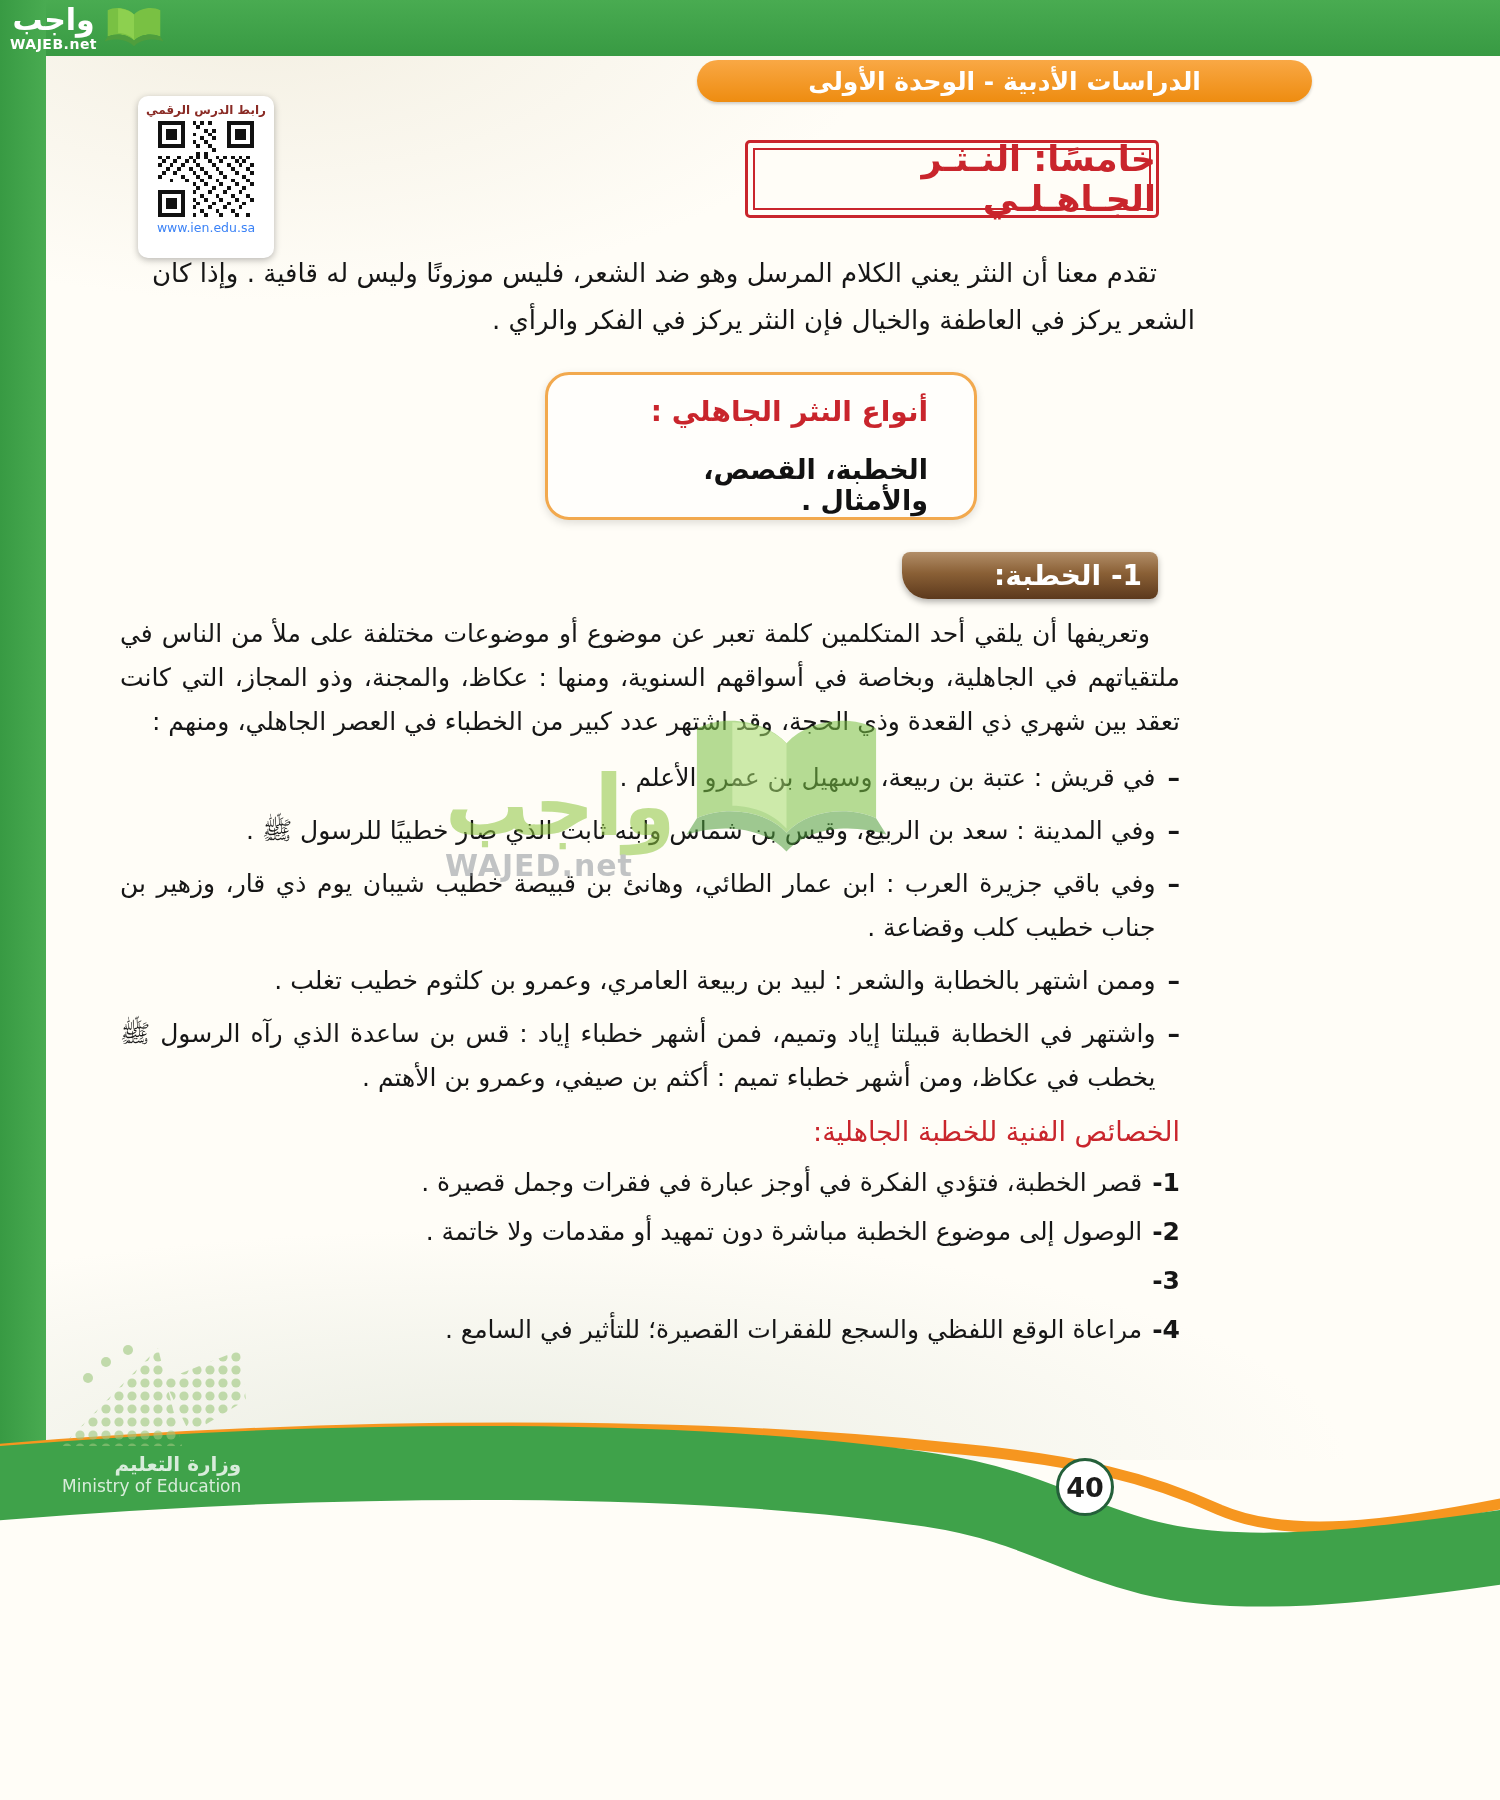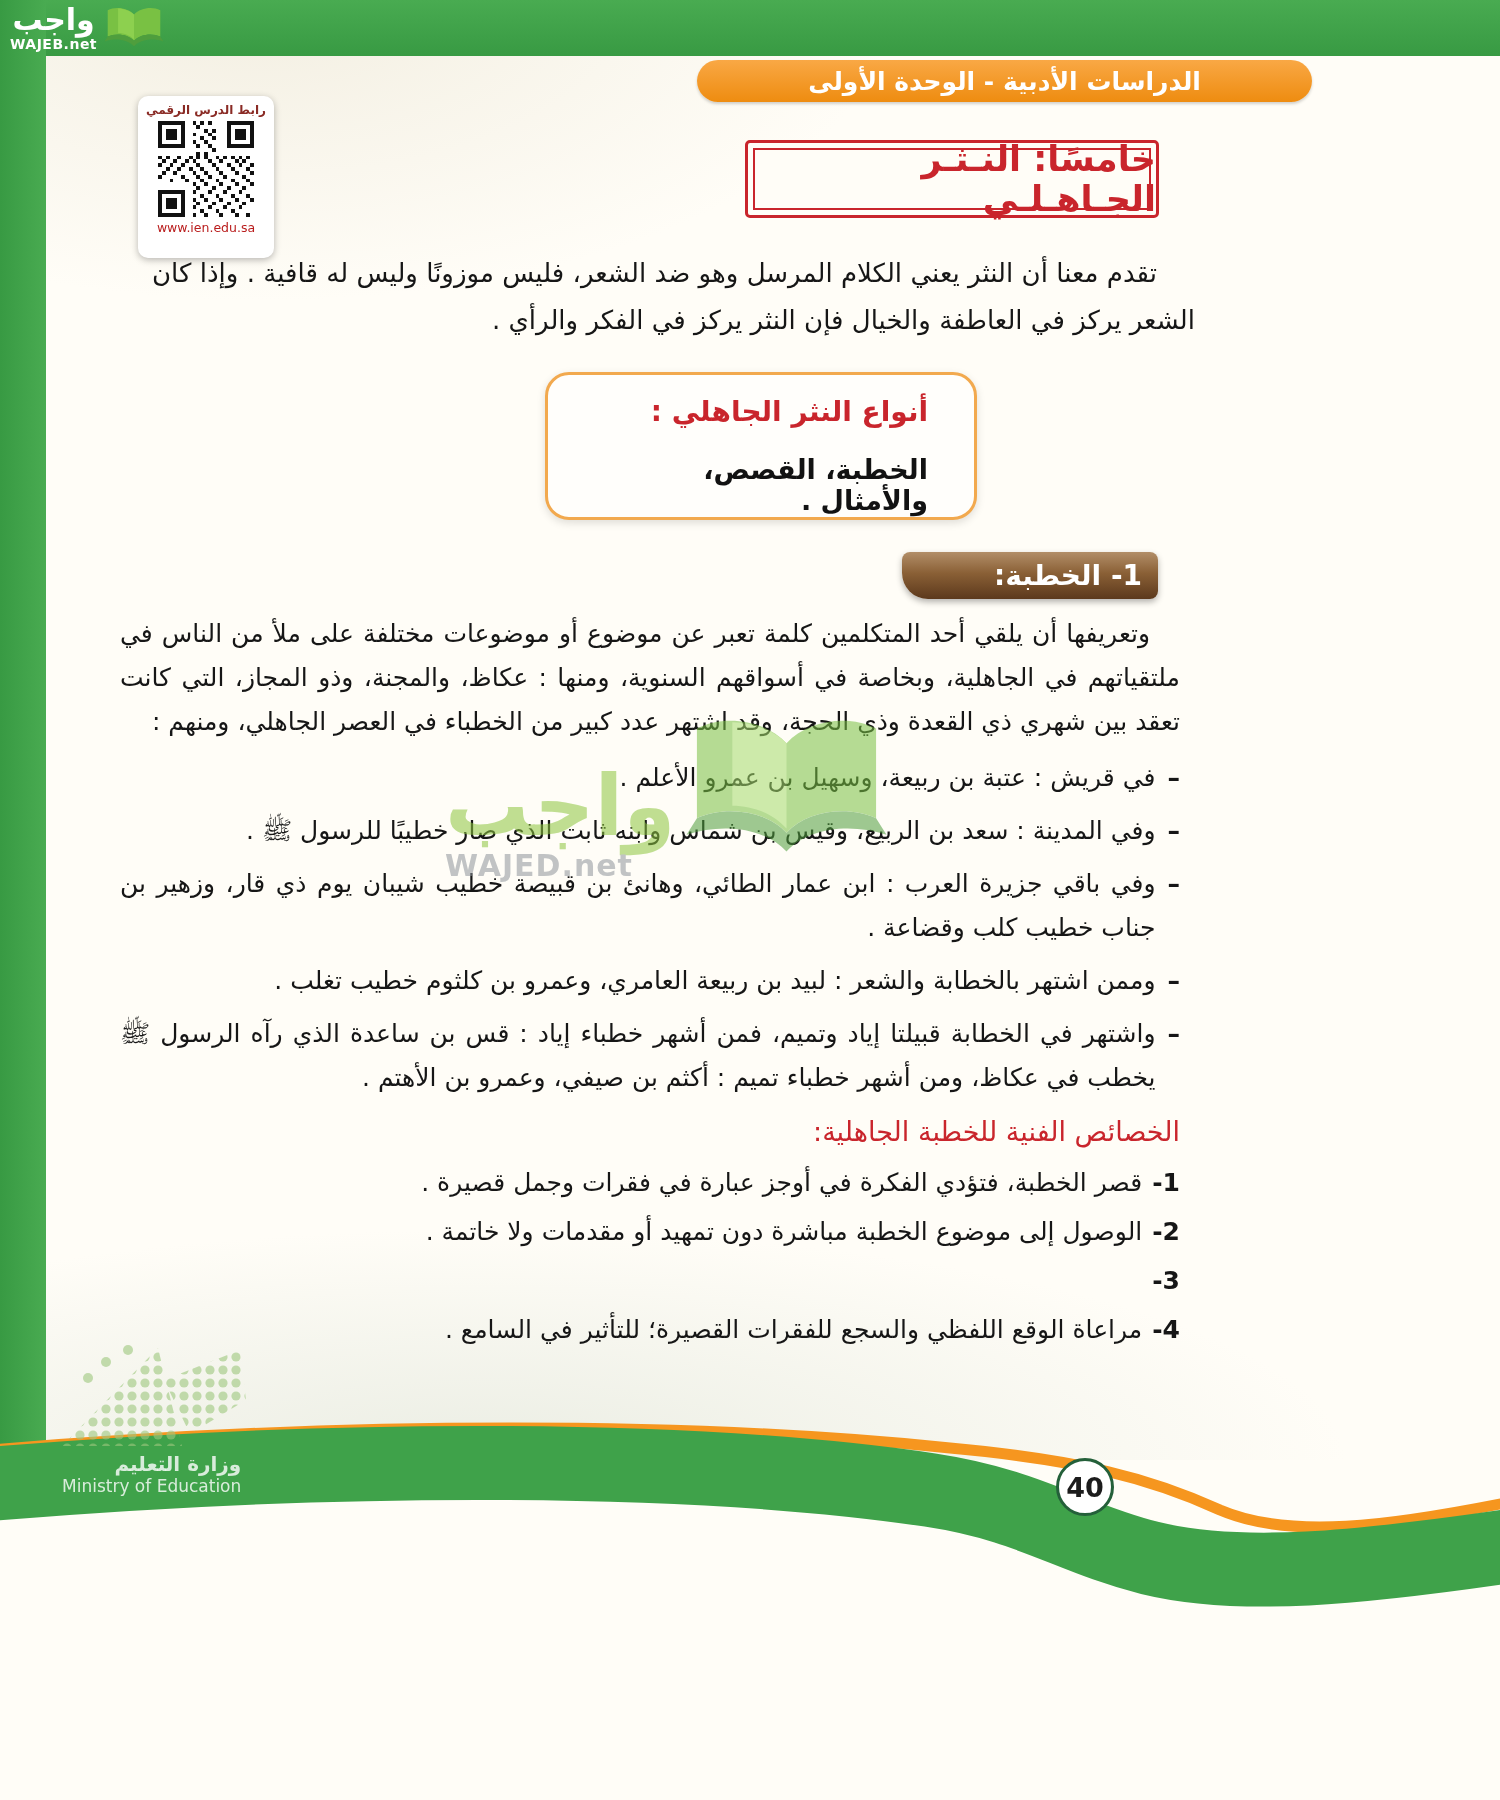--- a/index.html
+++ b/index.html
@@ -26,21 +26,21 @@
               background:linear-gradient(180deg,#f9a845,#ee8c10);
               border-radius:21px; display:flex; align-items:center; justify-content:center;
               color:#fff; font-weight:bold; font-size:25px; direction:rtl; z-index:4;
               box-shadow:0 2px 3px rgba(0,0,0,.18); }
 
   .qr-card { position:absolute; top:96px; left:138px; width:136px; height:162px; background:#fff;
              border-radius:10px; box-shadow:0 2px 7px rgba(0,0,0,.28);
              display:flex; flex-direction:column; align-items:center; padding:7px 4px 8px; z-index:5; }
   .qr-title { font-size:12px; color:#8a2b25; font-weight:bold; direction:rtl; }
   .qr-svg { width:96px; height:96px; margin:4px 0 3px; }
-  .qr-url { font-size:12.5px; color:#b91c1c; }
+  .qr-url { font-size:12.5px; color:#3b82f6; }
 
   .main-title { position:absolute; top:140px; left:745px; width:414px; height:78px;
                 border:3px solid #c9252c; outline:2px solid #c9252c; outline-offset:-10px;
                 border-radius:5px; background:#fffdf7; display:flex; align-items:center; justify-content:center;
                 direction:rtl; z-index:3; }
   .main-title span { color:#c9252c; font-weight:bold; font-size:35px; }
 
   .intro { position:absolute; top:250px; left:120px; right:305px; direction:rtl;
            text-align:justify; font-size:26px; line-height:47px; color:#161616; text-indent:38px; z-index:2;margin-left:32px; }
 

